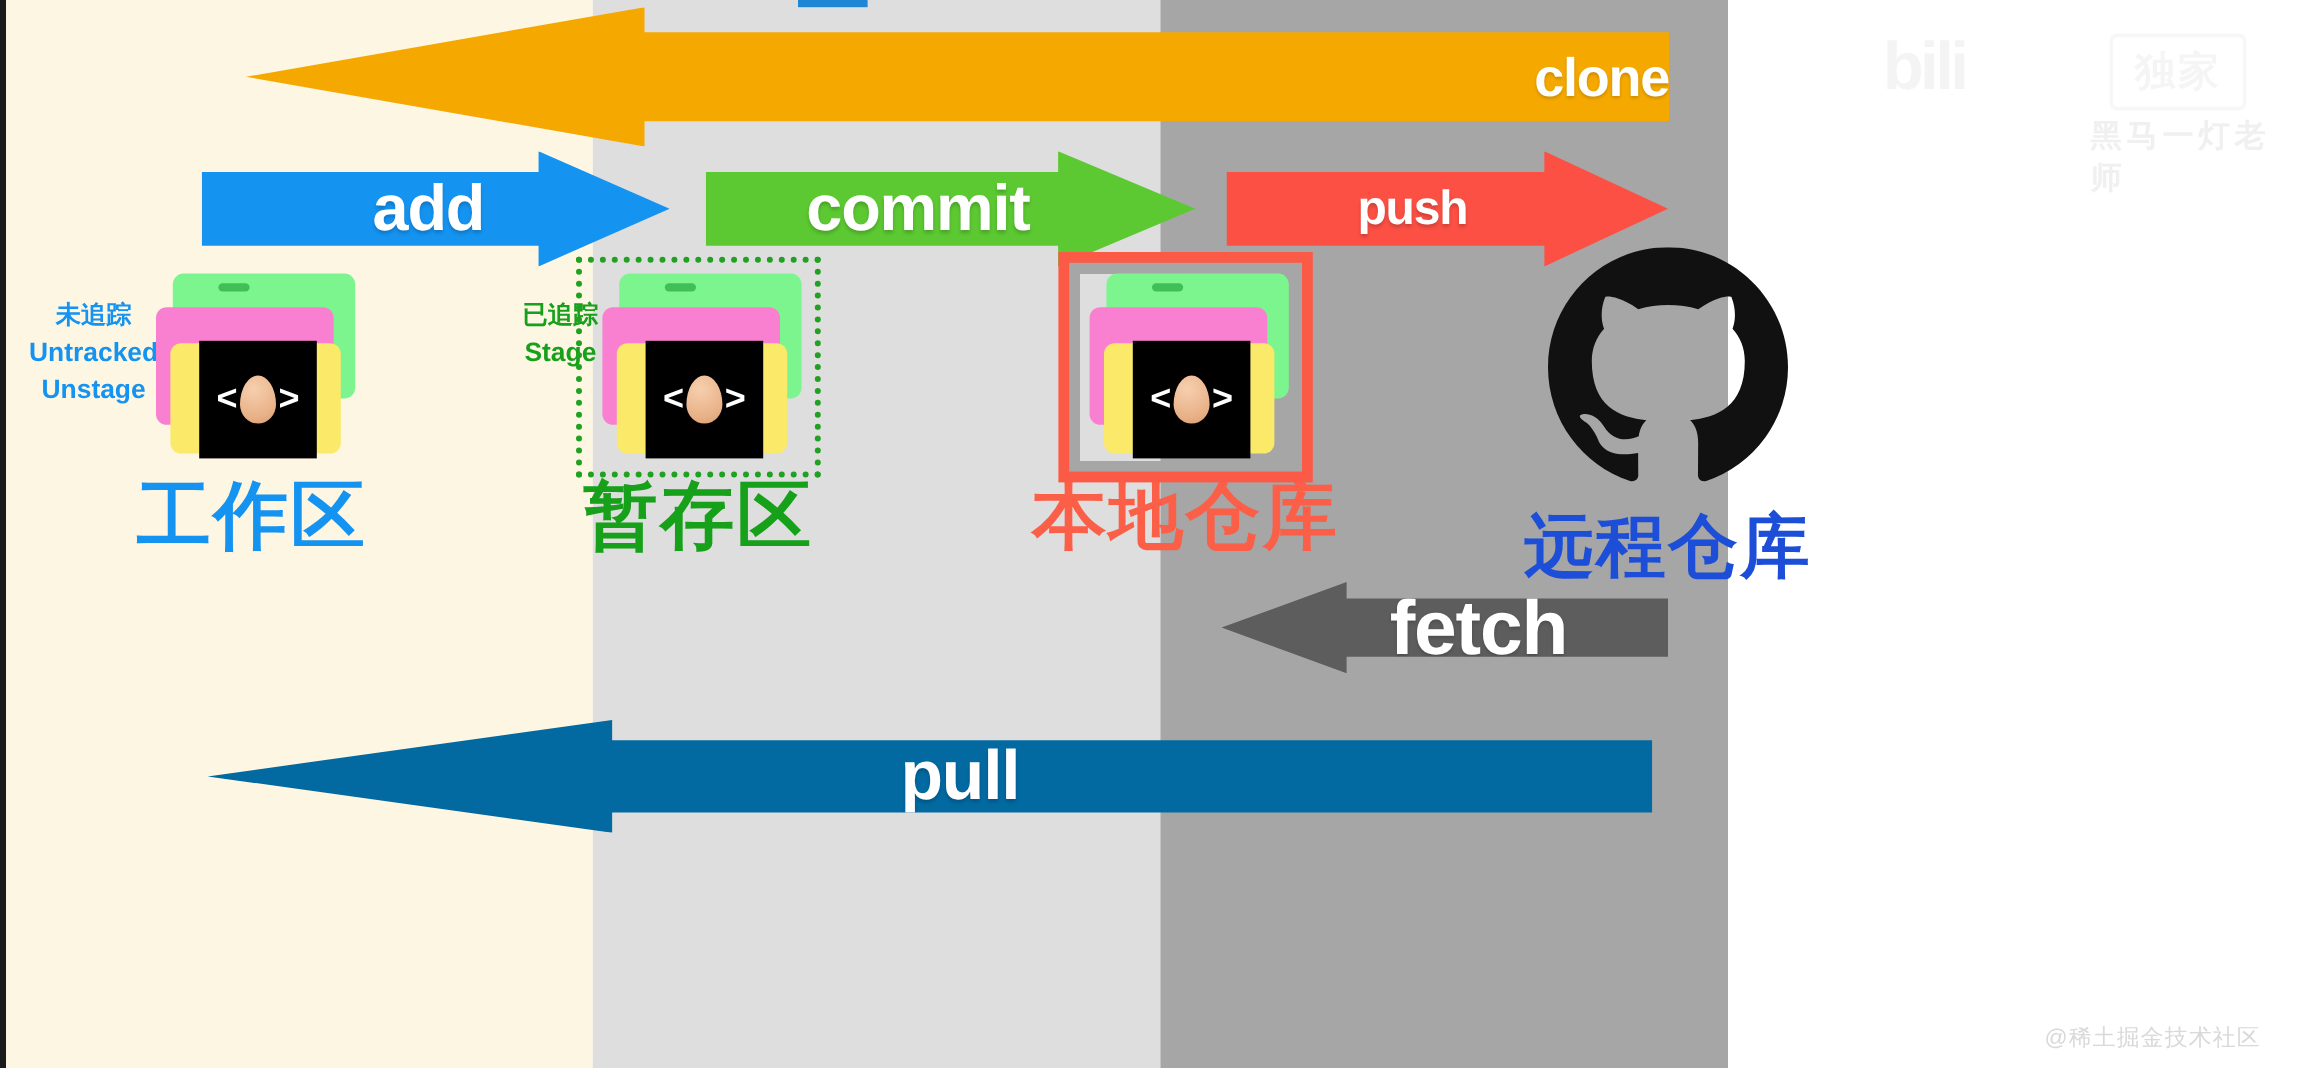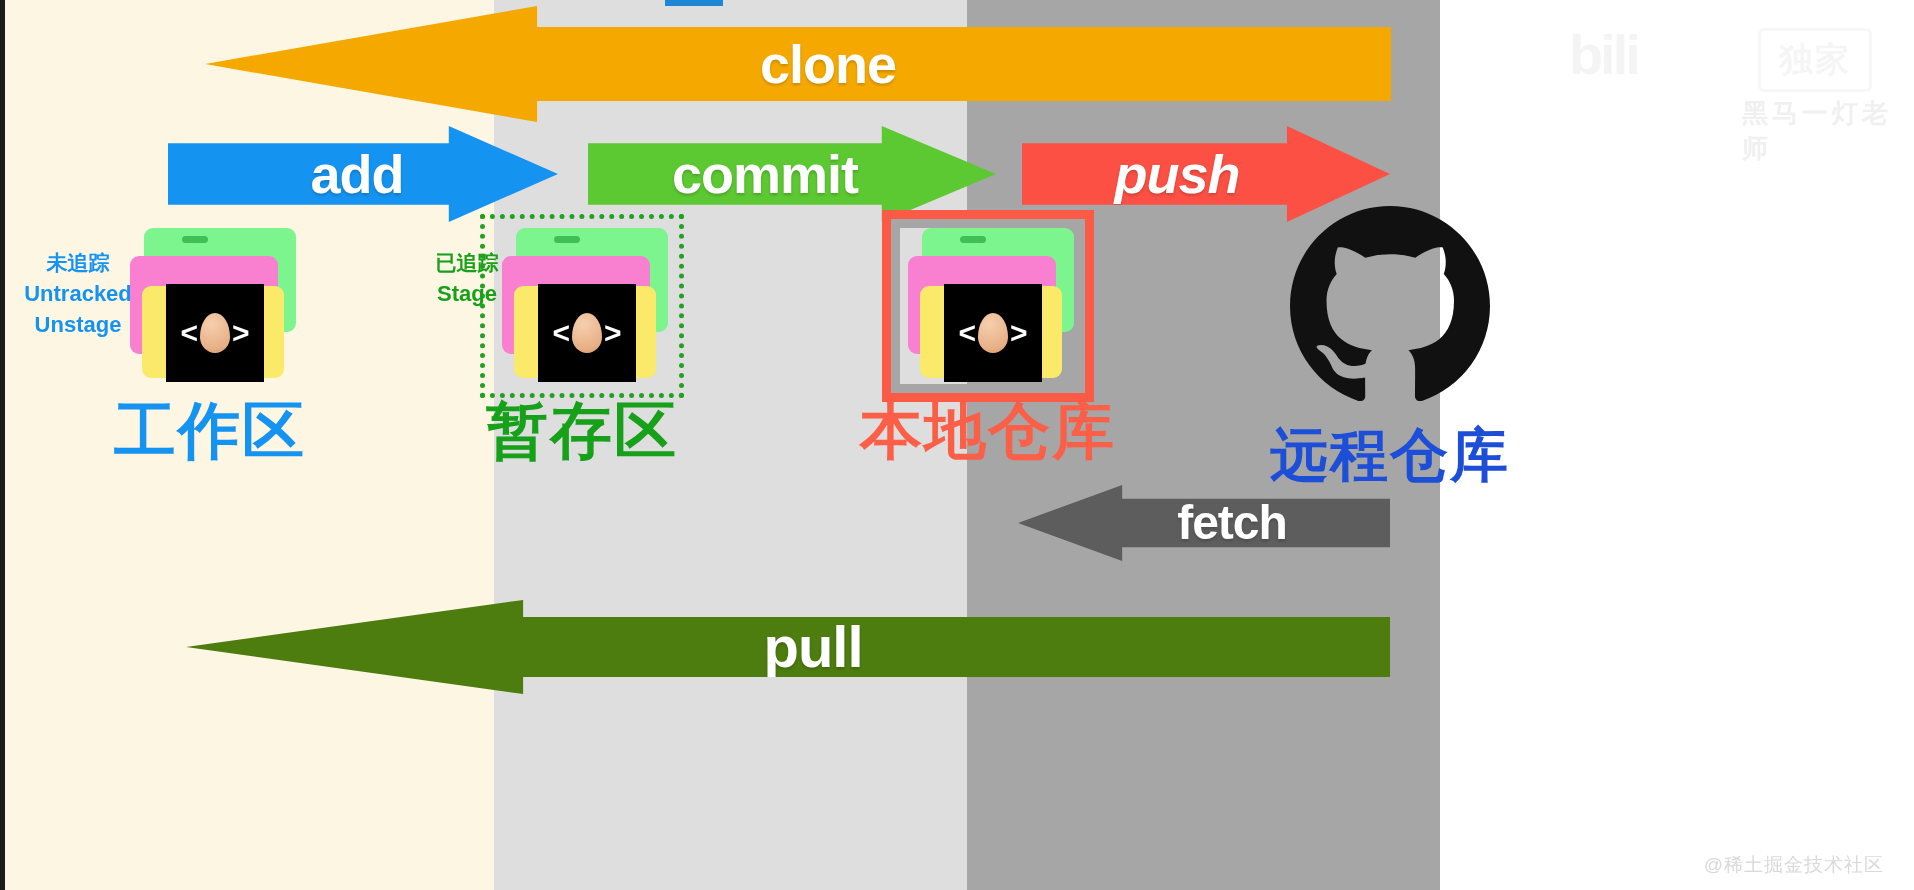--- a/index.html
+++ b/index.html
@@ -33,44 +33,44 @@
     letter-spacing:-1px;
     line-height:1;
     text-shadow:0 2px 3px rgba(0,0,0,.18);
     user-select:none;
   }
   .right-arrow{clip-path:polygon(0 18%, 72% 18%, 72% 0, 100% 50%, 72% 100%, 72% 82%, 0 82%);}
   .left-arrow {clip-path:polygon(100% 18%, 28% 18%, 28% 0, 0 50%, 28% 100%, 28% 82%, 100% 82%);}
 
   
   #arrow-clone{left:205px; top:6px; width:1186px; height:116px; background:#F5A900;}
-  #arrow-clone .lbl{font-size:54px; padding-left:60px;}
+  #arrow-clone .lbl{font-size:45px; padding-left:60px;text-align:right;}
 
   
   #arrow-add{left:168px; top:126px; width:390px; height:96px; background:#1593F1;}
   #arrow-add .lbl{font-size:54px; padding-right:60px;padding-left:48px;}
 
   
   #arrow-commit{left:588px; top:126px; width:408px; height:96px; background:#5CC832;}
   #arrow-commit .lbl{font-size:54px; padding-right:54px;}
 
   
   #arrow-push{left:1022px; top:126px; width:368px; height:96px; background:#FC5044;}
-  #arrow-push .lbl{font-size:54px; padding-right:58px;font-style:italic;}
+  #arrow-push .lbl{font-size:40px; padding-right:58px;}
 
   
   #arrow-diff{left:186px; top:485px; width:786px; height:76px; background:#5C1142;}
   #arrow-diff .lbl{font-size:52px; padding-left:50px;}
 
   
   #arrow-fetch{left:1018px; top:485px; width:372px; height:76px; background:#5D5D5D;}
-  #arrow-fetch .lbl{font-size:48px; padding-left:56px;}
-
-  
-  #arrow-pull{left:186px; top:600px; width:1204px; height:94px; background:#4d7c0f;}
+  #arrow-fetch .lbl{font-size:64px; padding-left:56px;}
+
+  
+  #arrow-pull{left:173px; top:600px; width:1204px; height:94px; background:#0369a1;}
   #arrow-pull .lbl{font-size:58px; padding-left:50px;}
 
   
   #top-clip-bar{position:absolute;left:665px;top:0;width:58px;height:6px;background:#1E86D4;}
 
   
   .col{position:absolute;top:228px;width:300px;text-align:center;}
   #col-work  {left:60px;}
   #col-stage {left:432px;}
   #col-local {left:838px;}

